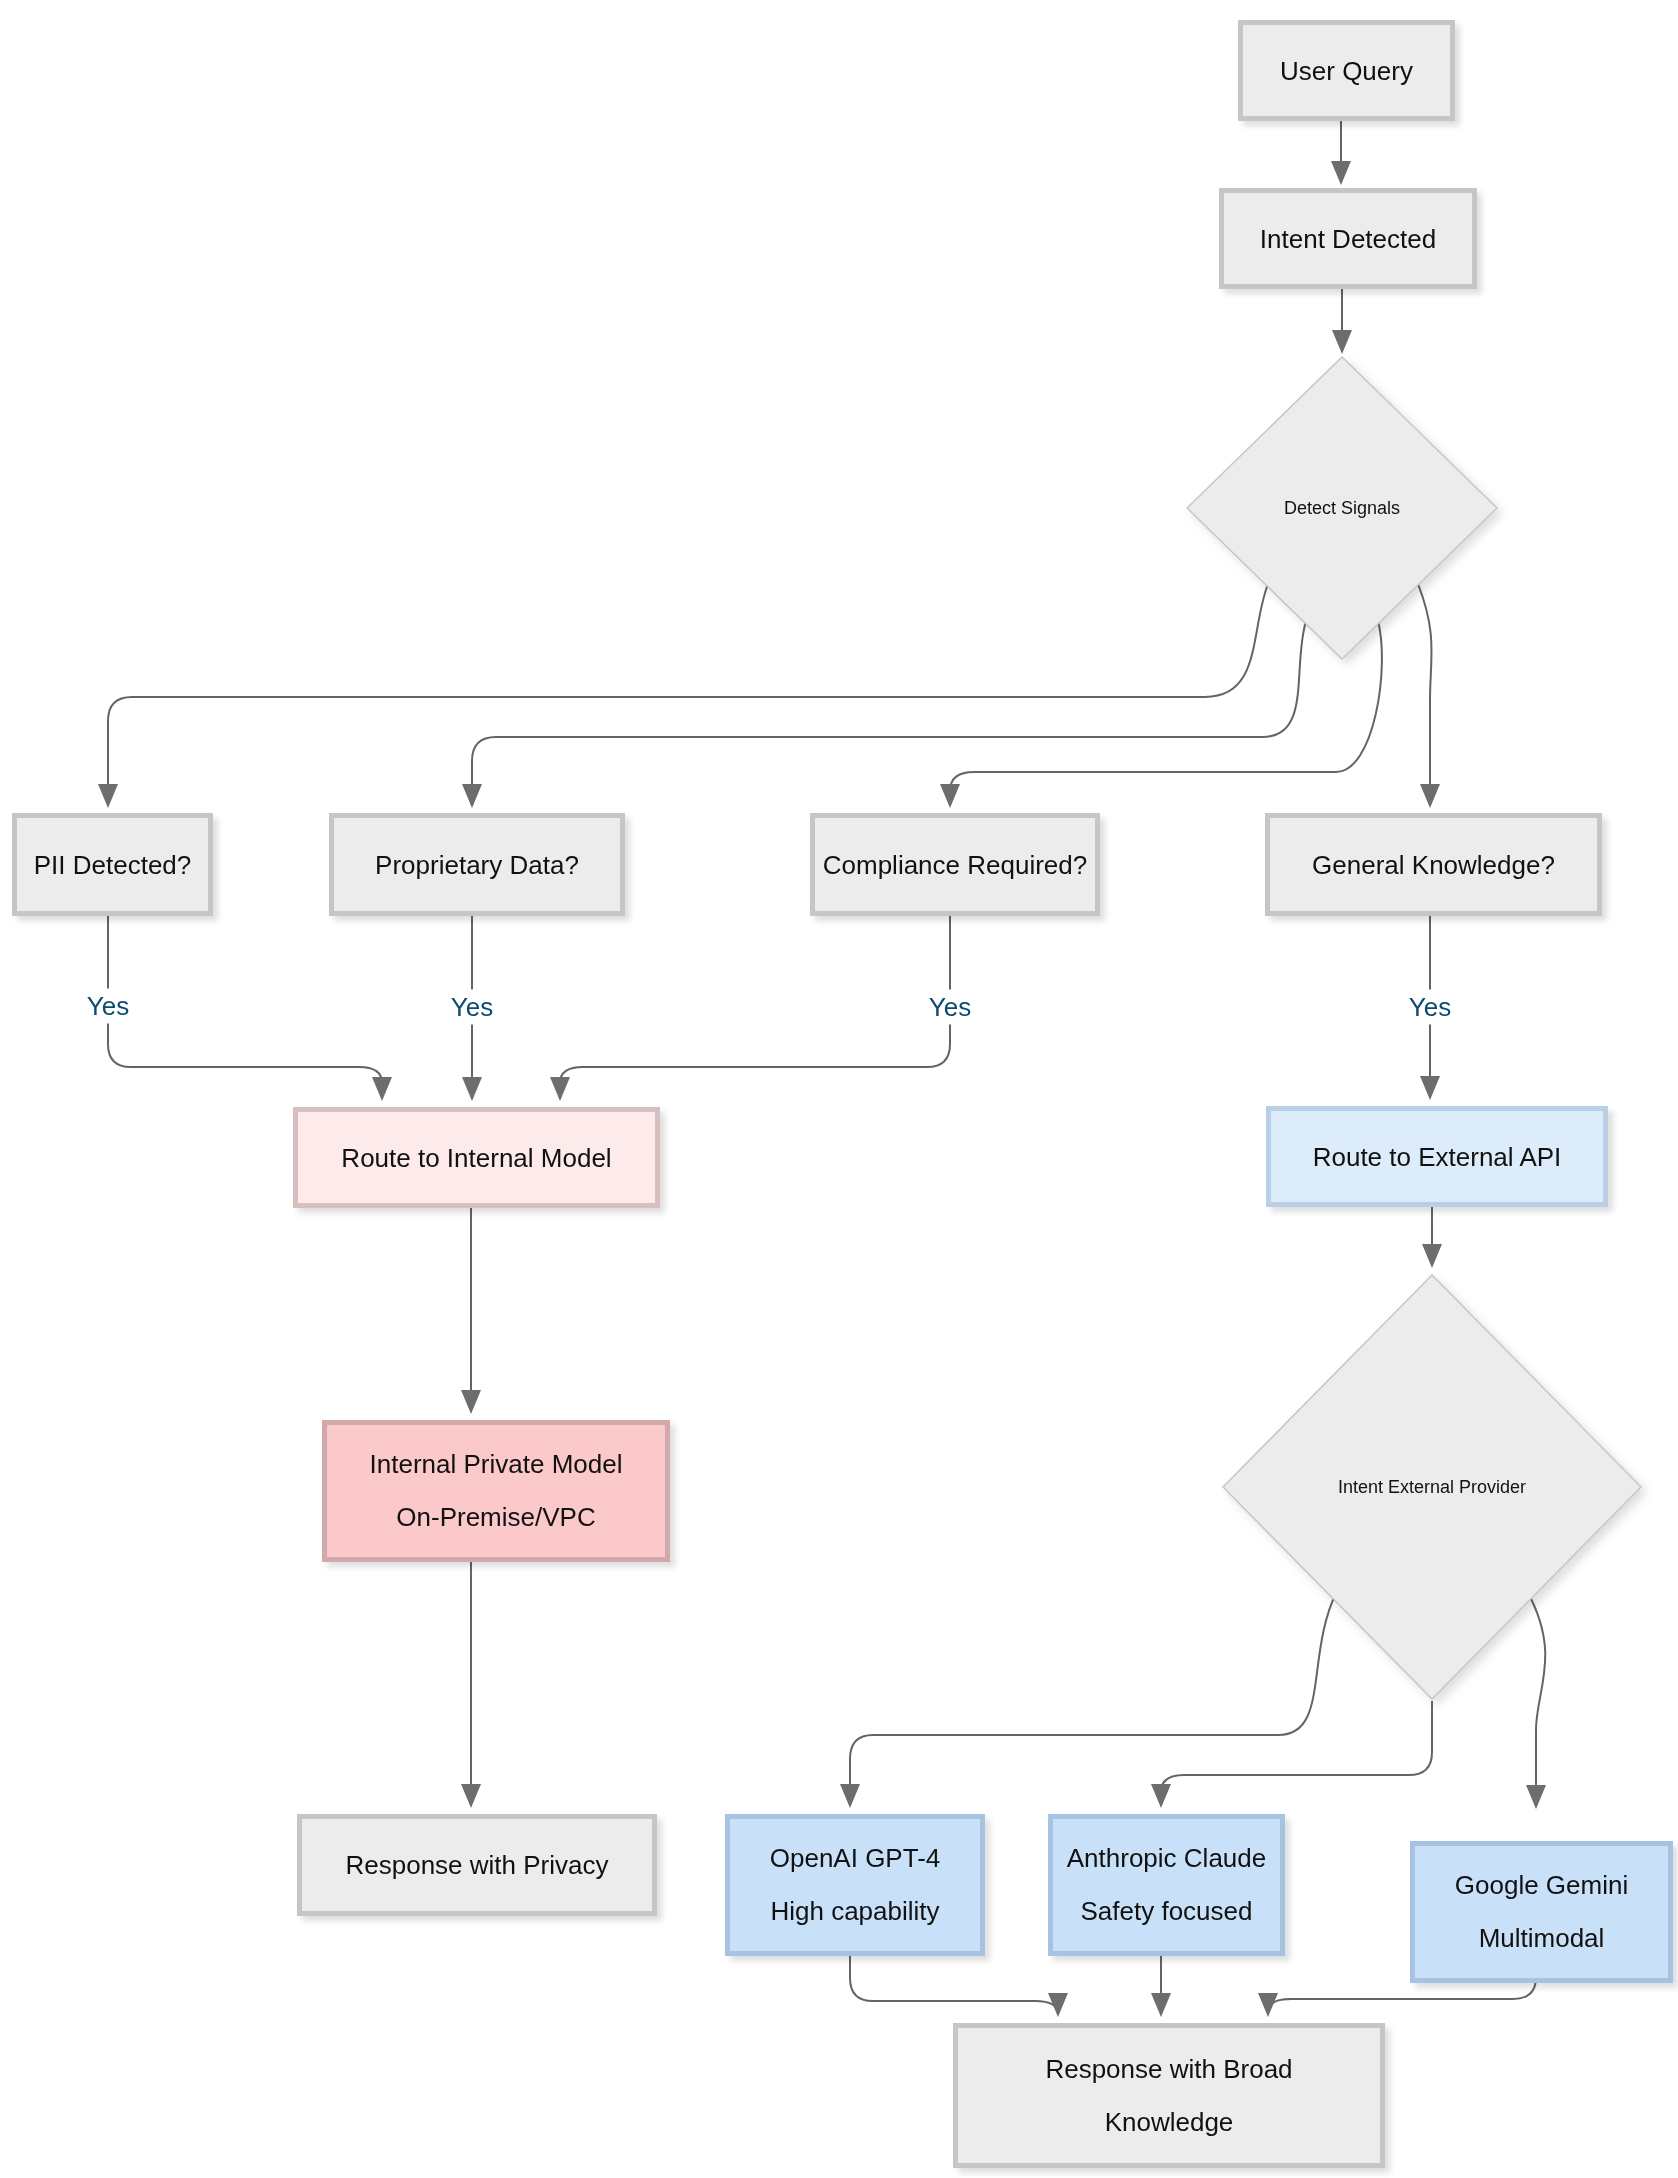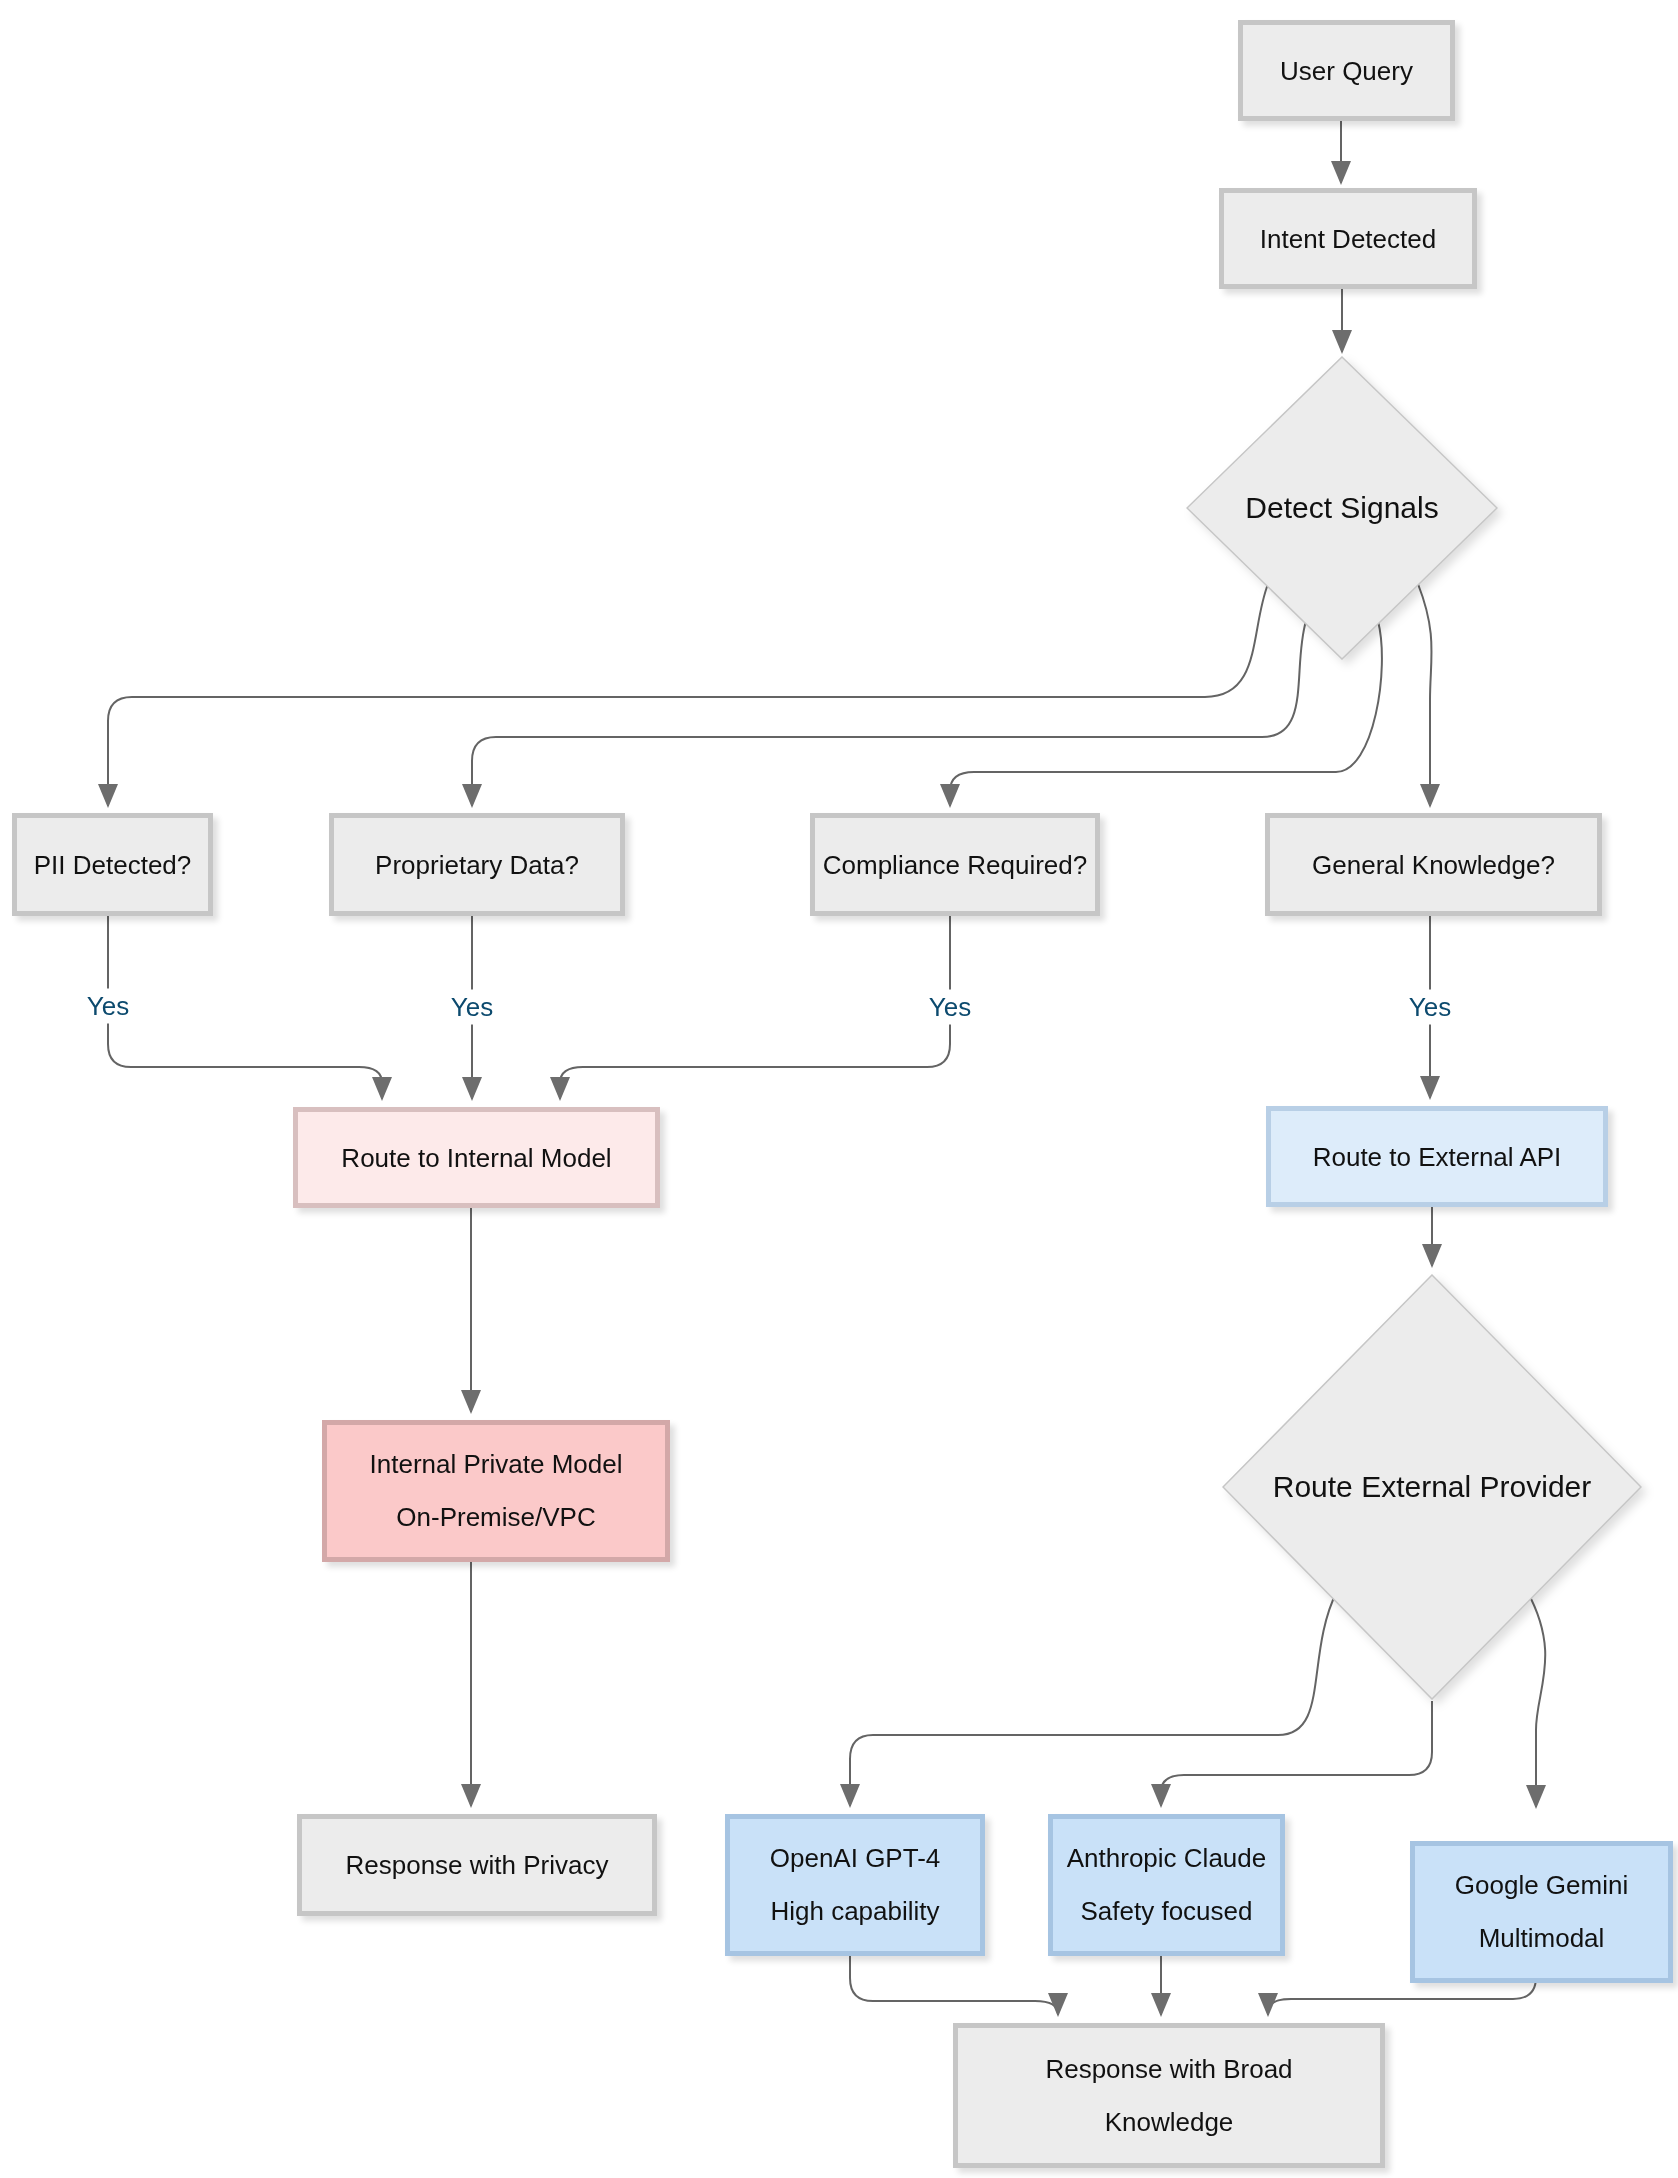--- a/index.html
+++ b/index.html
@@ -17,21 +17,21 @@
   .node span{display:block;}
   .node.twoline span{line-height:53px;}
   .gray{background:var(--node-gray,#ececec);border-color:#c6c6c6;}
   .pink-light{background:var(--internal-light,#fdeaea);border-color:#d8bfbf;}
   .pink-strong{background:var(--internal-strong,#fbc9c9);border-color:#d3a8a8;margin-left:20px;}
   .blue-light{background:var(--external-light,#ddecfa);border-color:#b8cfe6;}
   .blue-strong{background:var(--external-strong,#c9e1f8);border-color:#a6c4e2;}
   .diamond{position:absolute;filter:drop-shadow(5px 5px 5px rgba(0,0,0,0.13));}
   .diamond svg{display:block;}
   .diamond polygon{fill:var(--node-gray,#ececec);stroke:#c6c6c6;stroke-width:1.5;}
-  .dlabel{position:absolute;left:0;top:0;right:0;bottom:0;display:flex;align-items:center;justify-content:center;font-size:30px;}
+  .dlabel{position:absolute;left:0;top:0;right:0;bottom:0;display:flex;align-items:center;justify-content:center;font-size:18px;}
   .edge-label{
     position:absolute;transform:translate(-50%,-50%);background:#ffffff;
     padding:2px 9px;font-size:26px;color:#0c4a6e;
   }
 </style>
 </head>
 <body>
 
 <div class="canvas">
 
@@ -103,21 +103,21 @@
 
   <div class="node pink-strong twoline" style="left:302px;top:1420px;width:338px;height:132px;">
     <span>Internal Private Model</span>
     <span>On-Premise/VPC</span>
   </div>
 
   <div class="diamond" style="left:1222px;top:1274px;width:420px;height:426px;">
     <svg width="420" height="426" xmlns="http://www.w3.org/2000/svg">
       <polygon points="210,1 419,213 210,425 1,213"></polygon>
     </svg>
-    <div class="dlabel">Route External Provider</div>
+    <div class="dlabel">Intent External Provider</div>
   </div>
 
   <div class="node gray" style="left:297px;top:1814px;width:350px;height:92px;">
     <span>Response with Privacy</span>
   </div>
 
   <div class="node blue-strong twoline" style="left:725px;top:1814px;width:250px;height:132px;">
     <span>OpenAI GPT-4</span>
     <span>High capability</span>
   </div>

